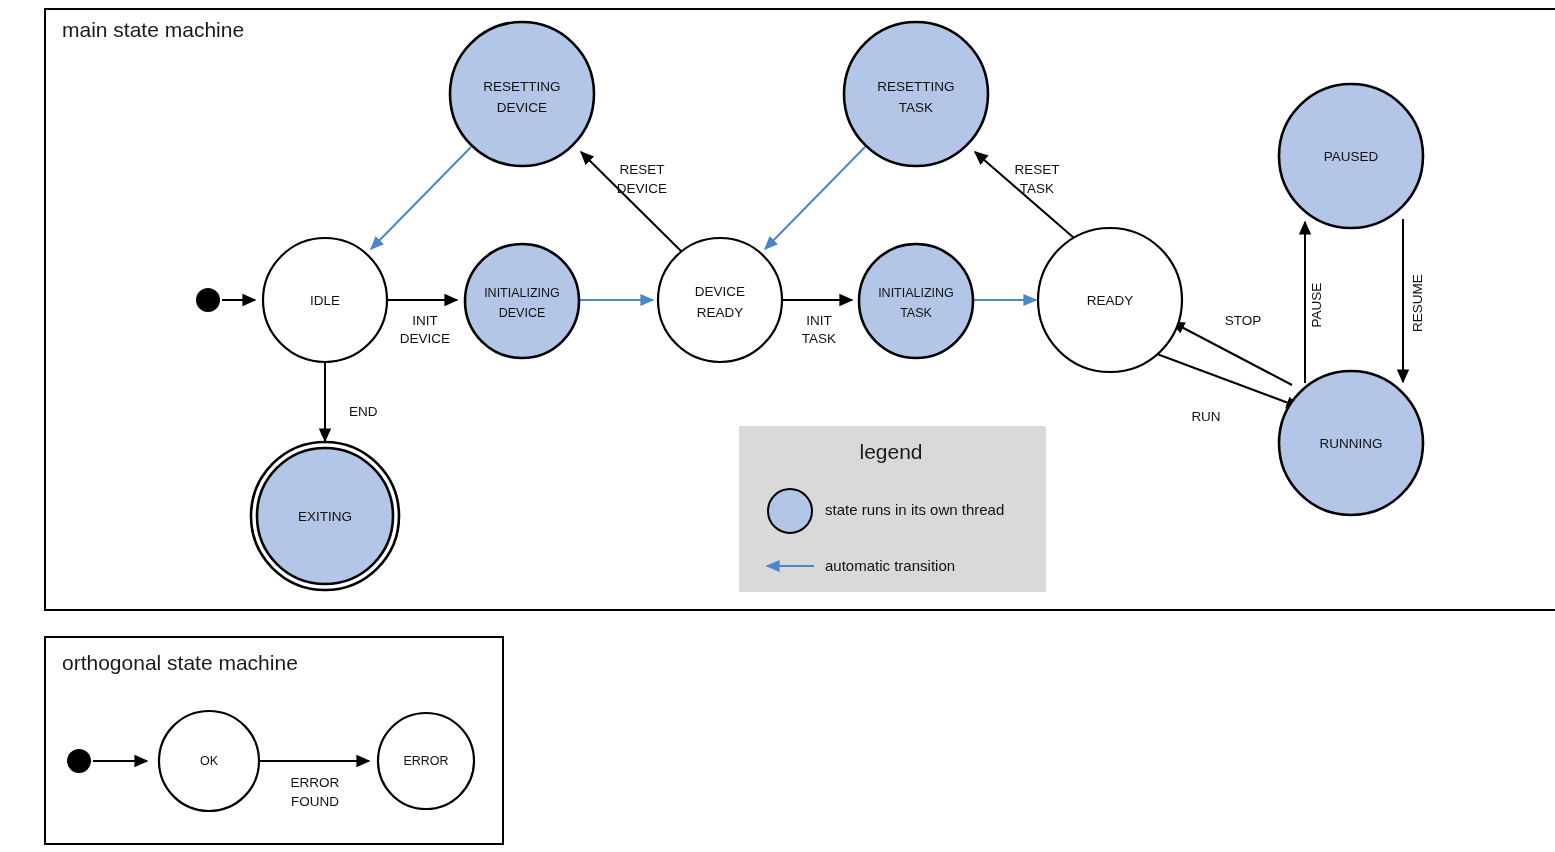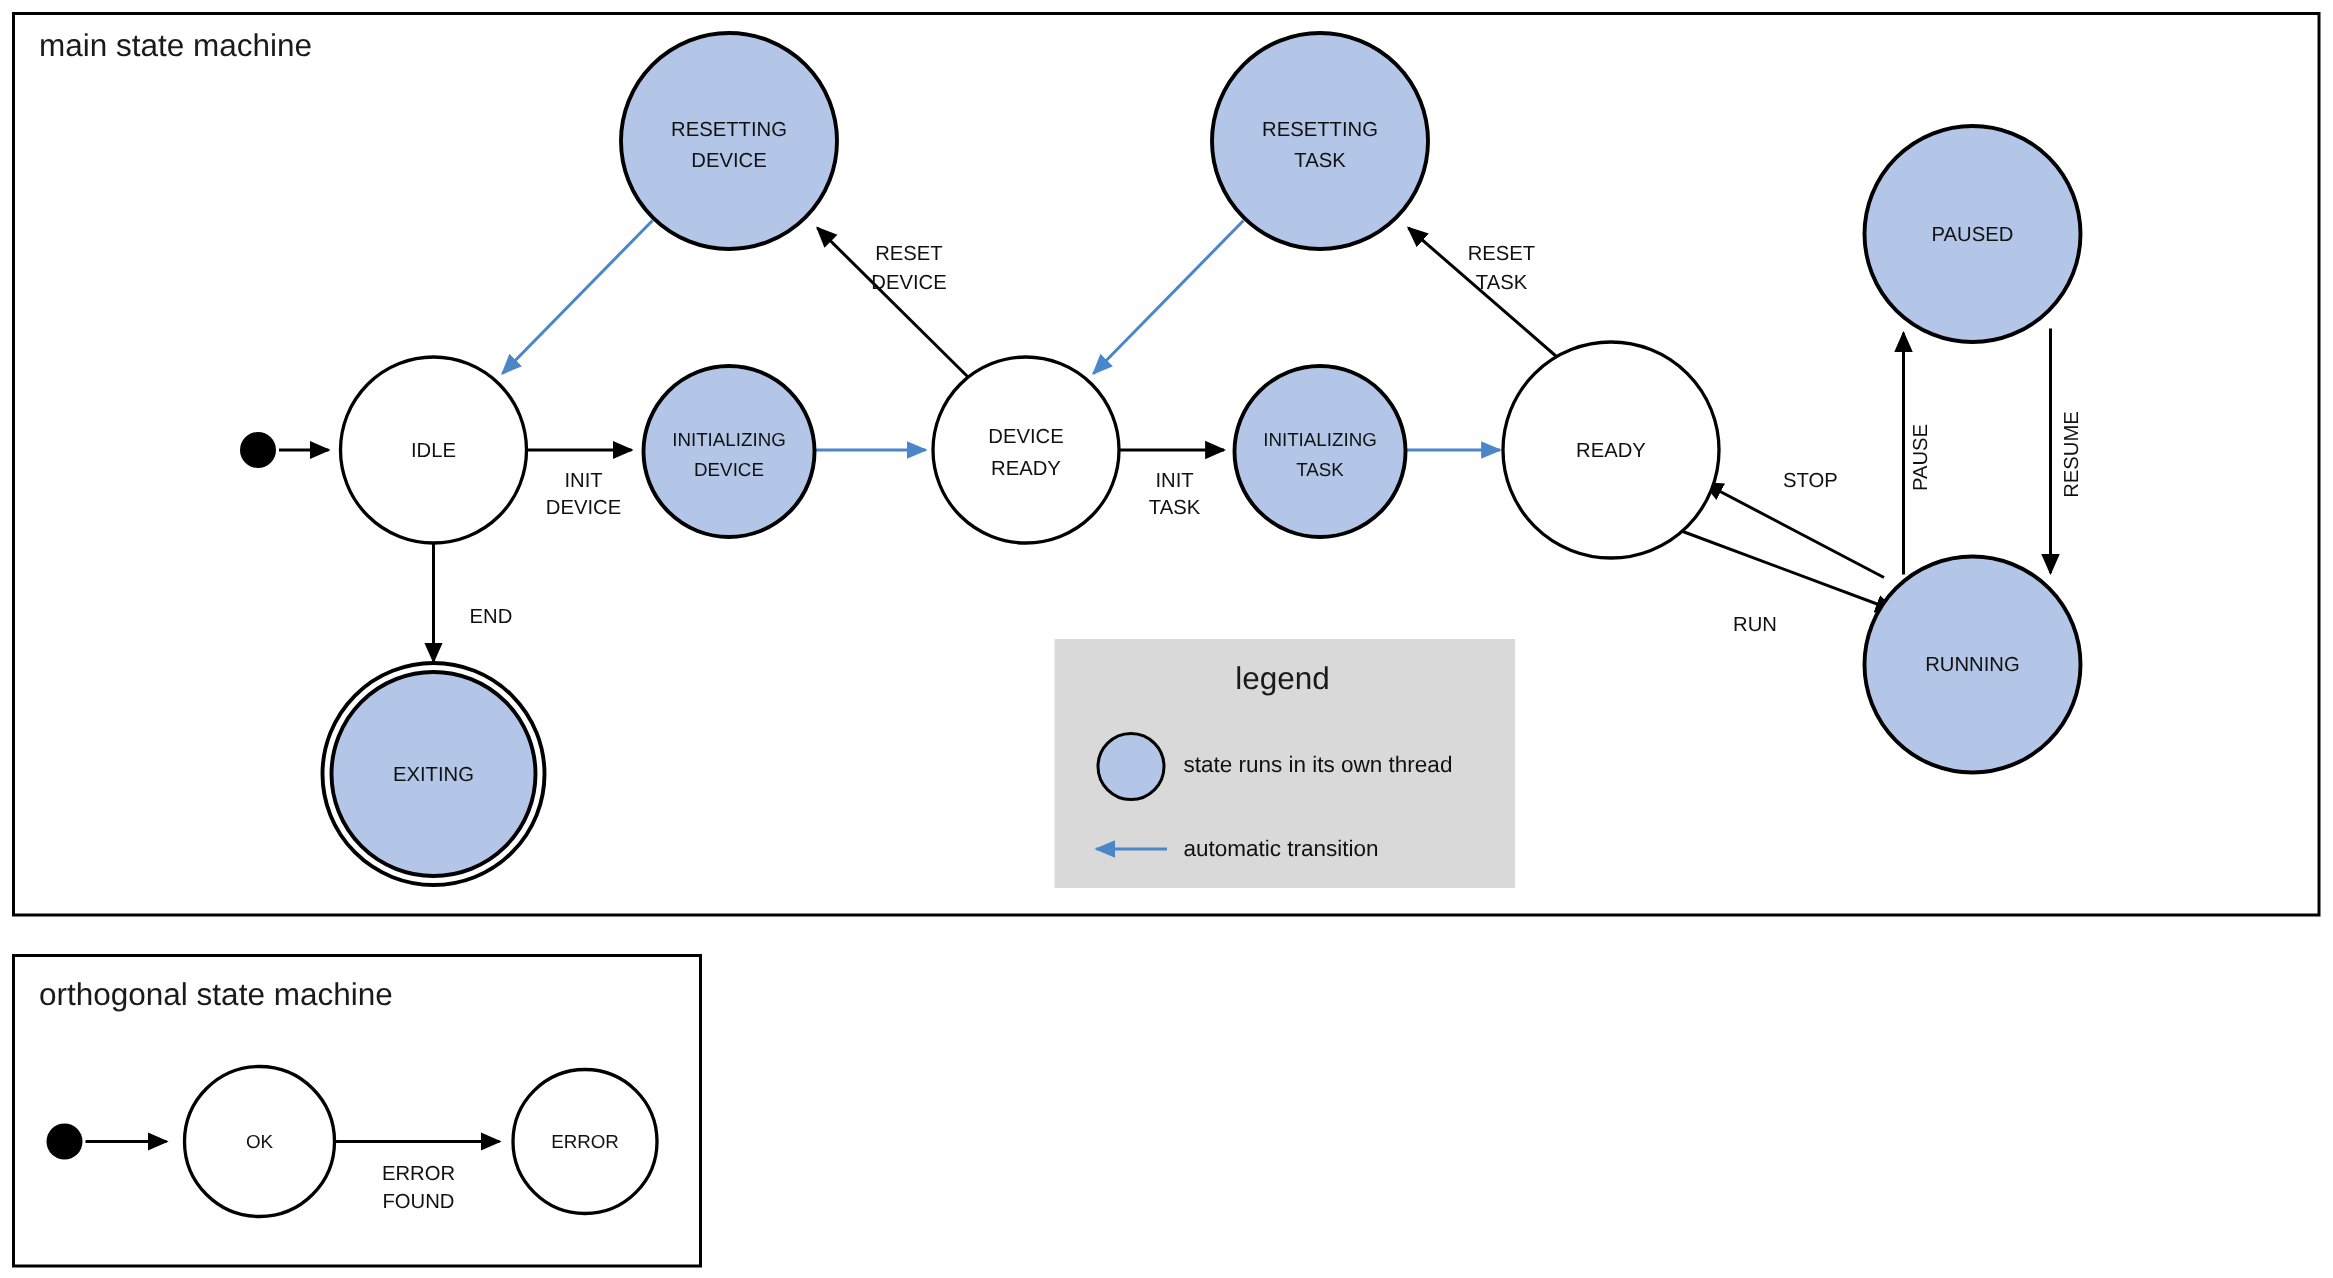--- a/index.html
+++ b/index.html
@@ -11,20 +11,21 @@
   body {
     width: 1555px;
     height: 852px;
     font-family: "Liberation Sans", sans-serif;
     overflow: hidden;
   }
   #diagram-root {
     position: relative;
     width: 1501px;
     height: 852px;
+    margin-left: 36px;
   }
   svg#state-diagram {
     display: block;
     width: 1555px;
     height: 852px;
   }
   .container-box {
     fill: #ffffff;
     stroke: #000000;
     stroke-width: 2;

